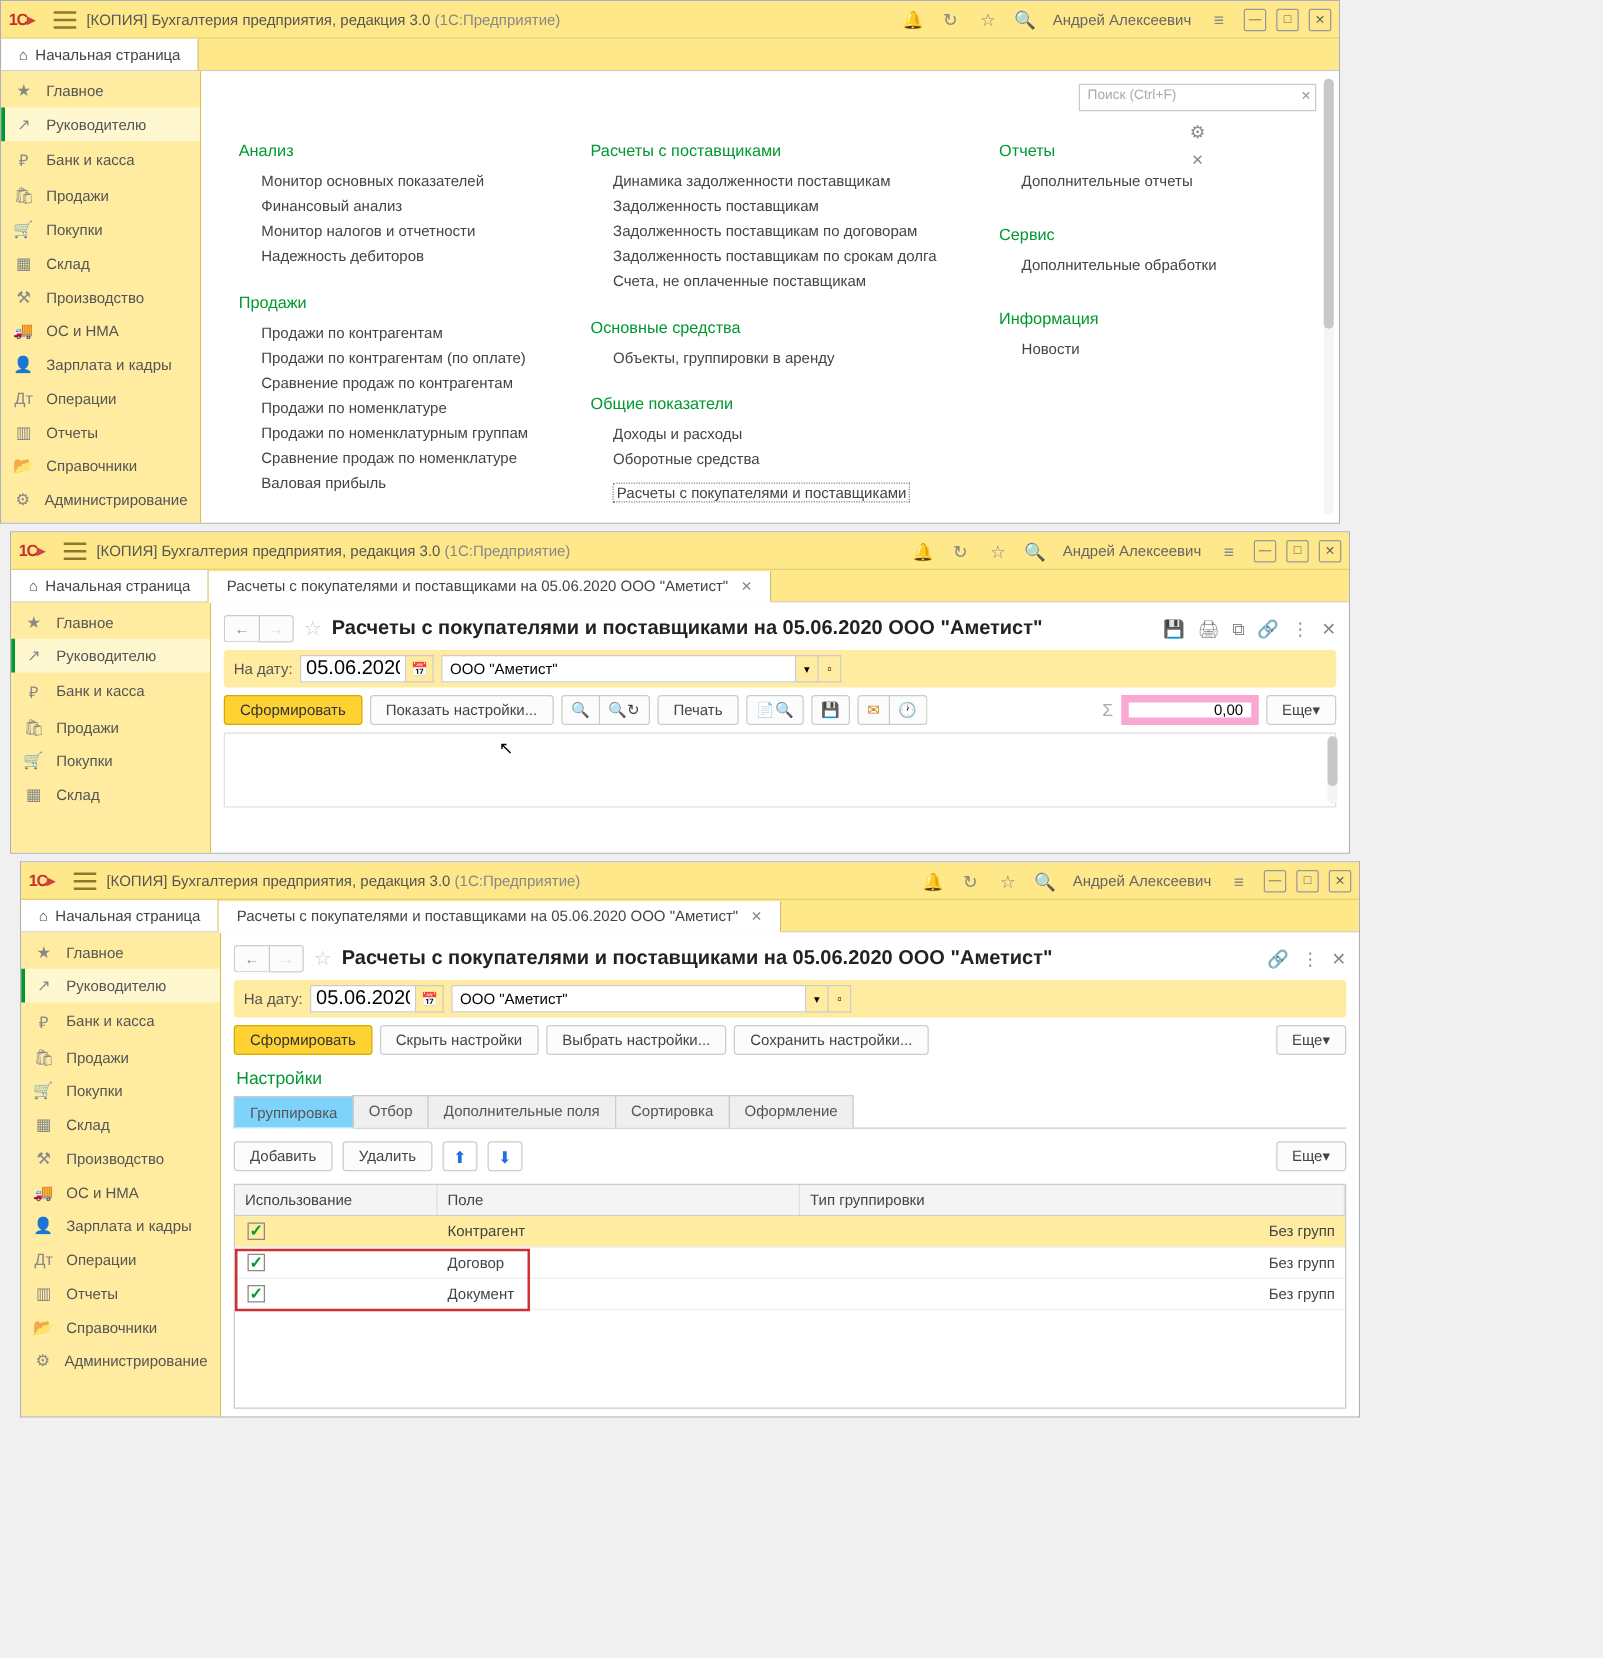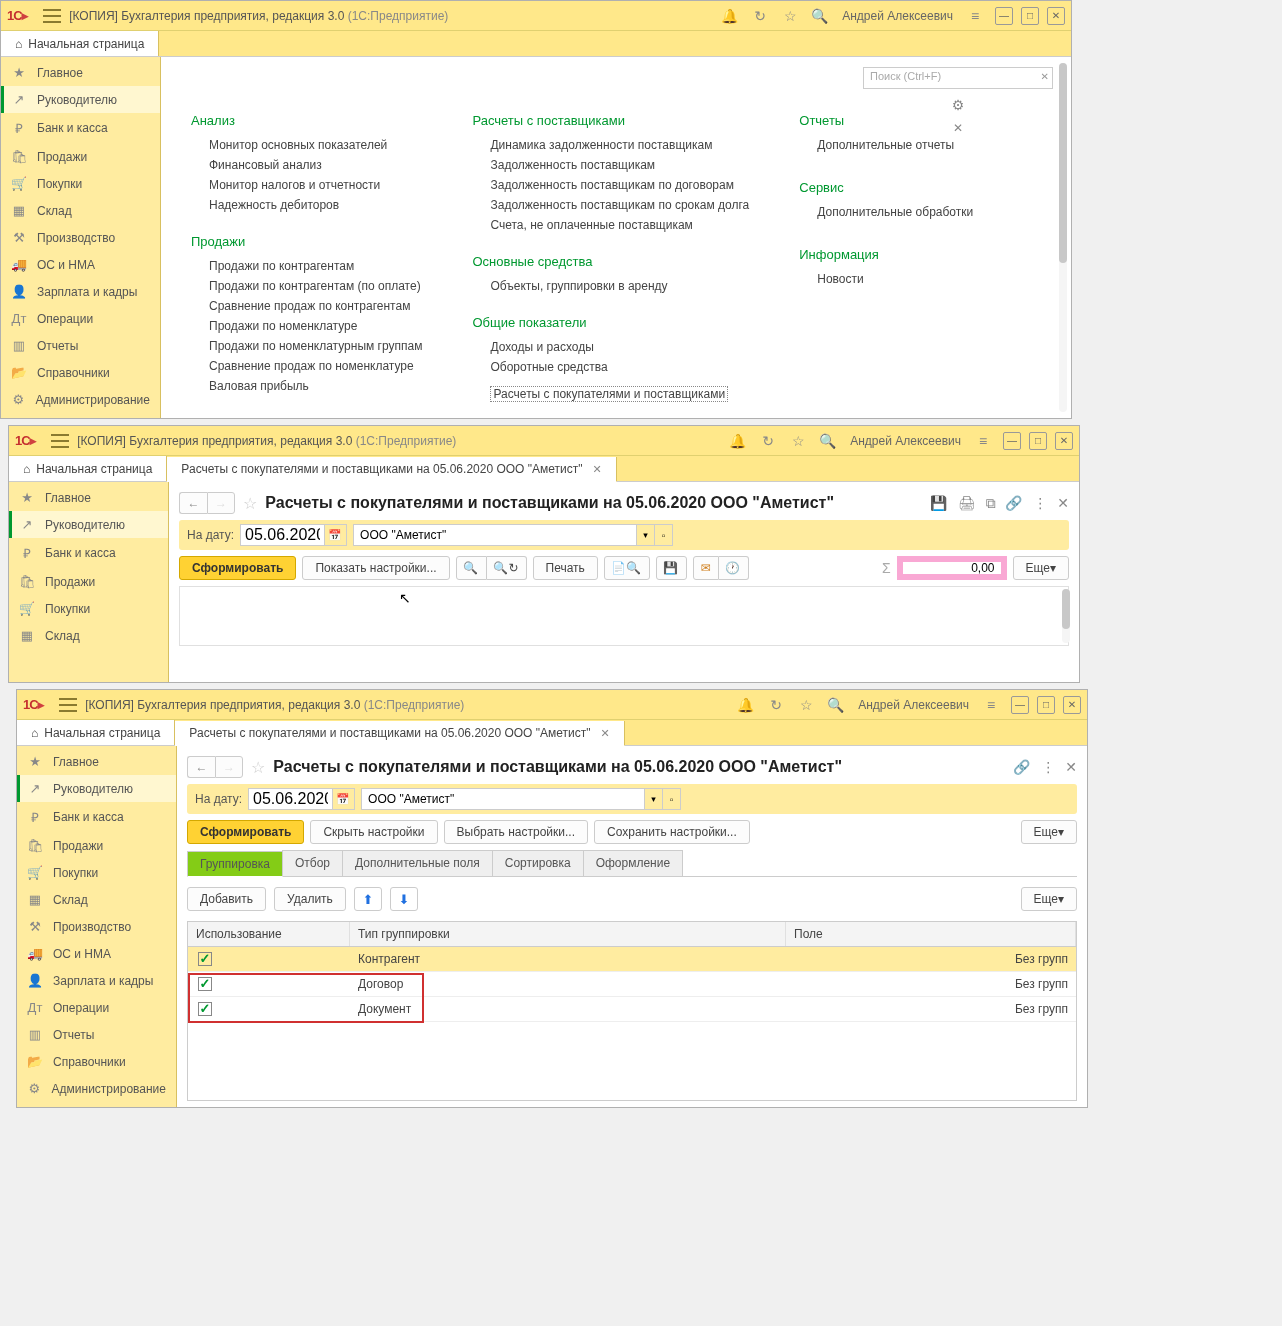--- a/index.html
+++ b/index.html
@@ -72,39 +72,39 @@
 .date-input { display:flex;}
 .date-input input { width:85px; height:22px; border:1px solid #ccc; padding:2px 4px; font-size:16px;}
 .cal-btn { width:22px; height:22px; border:1px solid #ccc; border-left:none; display:flex; align-items:center; justify-content:center; font-size:11px; color:#666; cursor:pointer;}
 .combo { flex:1; display:flex; max-width:320px;}
 .combo input { flex:1; height:22px; border:1px solid #ccc; padding:2px 6px; font-size:12px;}
 .combo .dd { width:18px; height:22px; border:1px solid #ccc; border-left:none; display:flex; align-items:center; justify-content:center; font-size:9px; cursor:pointer;}
 .combo .sel { width:18px; height:22px; border:1px solid #ccc; border-left:none; display:flex; align-items:center; justify-content:center; font-size:10px; cursor:pointer;}
 
 .action-row { display:flex; align-items:center; gap:6px; margin-bottom:6px;}
 .btn { height:24px; padding:0 12px; border:1px solid #ccc; background:#fcfcfc; border-radius:3px; font-size:12px; color:#444; cursor:pointer; display:inline-flex; align-items:center;}
-.btn.yellow { background:#ffd233; border-color:#d4a800; font-weight:bold; color:#333;}
+.btn.yellow { background:#ffd233; border-color:#d4a800; font-weight:normal; color:#333;}
 .btn.icon-only { padding:0 7px;}
 .btn-group { display:flex;}
 .btn-group .btn { border-radius:0;}
 .btn-group .btn:first-child { border-radius:3px 0 0 3px;}
 .btn-group .btn:last-child { border-radius:0 3px 3px 0; border-left:none;}
 .sigma { margin-left:auto; color:#aaa; font-size:14px;}
 .sum-field { width:110px; height:24px; border:6px solid #f9a8d4; text-align:right; padding:2px 6px; font-size:12px;}
 .more-btn { }
 
 .report-area { border:1px solid #e0e0e0; background:#fff; padding:14px; margin-top:4px; min-height:60px; position:relative;}
 .hint-box { display:inline-block; border:1px solid #ccc; background:#fcfcfc; box-shadow:2px 2px 4px rgba(0,0,0,0.15); padding:10px 16px; font-size:12px; color:#555; margin:6px;}
 
 
 .main3 { flex:1; background:#fff; padding:6px 10px 6px 10px; position:relative;}
 .settings-title { color:#009830; font-size:14px; margin:10px 0 6px 2px;}
 .tabs-s { display:flex; border-bottom:1px solid #ccc;}
 .tab-s { padding:5px 12px; font-size:12px; color:#555; background:#efefef; border:1px solid #ccc; border-bottom:none; margin-right:-1px; cursor:pointer;}
-.tab-s.active { background:#84cc16; border-bottom:1px solid #fff; position:relative; top:1px;}
+.tab-s.active { background:#7dd3fc; border-bottom:1px solid #fff; position:relative; top:1px;}
 
 .row-btns { display:flex; gap:8px; align-items:center; margin:10px 0;}
 .icon-btn { width:28px; height:24px; border:1px solid #ccc; border-radius:3px; display:flex; align-items:center; justify-content:center; font-size:13px; cursor:pointer;}
 .icon-btn.up { color:#2070e0;}
 .icon-btn.down { color:#2070e0;}
 .more-right { margin-left:auto;}
 
 .grid { border:1px solid #ccc;}
 .grid-head { display:flex; background:#f4f4f4; border-bottom:1px solid #ccc;}
 .gcell { padding:5px 8px; font-size:12px; color:#444; border-right:1px solid #e0e0e0;}
@@ -514,39 +514,40 @@
           <div class="sel">▫</div>
         </div>
       </div>
       <div class="action-row">
         <button class="btn yellow">Сформировать</button>
         <button class="btn">Скрыть настройки</button>
         <button class="btn">Выбрать настройки...</button>
         <button class="btn">Сохранить настройки...</button>
         <button class="btn more-btn" style="margin-left:auto"><span>Еще</span> ▾</button>
       </div>
+      <div class="settings-title">Настройки</div>
       <div class="tabs-s" id="tabs3">
           <div class="tab-s active">Группировка</div>
           <div class="tab-s">Отбор</div>
           <div class="tab-s">Дополнительные поля</div>
           <div class="tab-s">Сортировка</div>
           <div class="tab-s">Оформление</div>
         </div>
       <div class="row-btns">
         <button class="btn">Добавить</button>
         <button class="btn">Удалить</button>
         <div class="icon-btn up">⬆</div>
         <div class="icon-btn down">⬇</div>
         <button class="btn more-right"><span>Еще</span> ▾</button>
       </div>
       <div class="grid" style="position:relative; min-height:180px;">
         <div class="grid-head">
           <div class="gcell gc1">Использование</div>
+          <div class="gcell gc2">Поле</div>
           <div class="gcell gc3">Тип группировки</div>
-          <div class="gcell gc2">Поле</div>
         </div>
         <div id="gridrows">
             <div class="grid-row sel">
               <div class="gcell gc1"><span class="chk">✓</span></div>
               <div class="gcell gc2">Контрагент</div>
               <div class="gcell gc3 group-type">Без групп</div>
             </div>
             <div class="grid-row">
               <div class="gcell gc1"><span class="chk">✓</span></div>
               <div class="gcell gc2">Договор</div>

